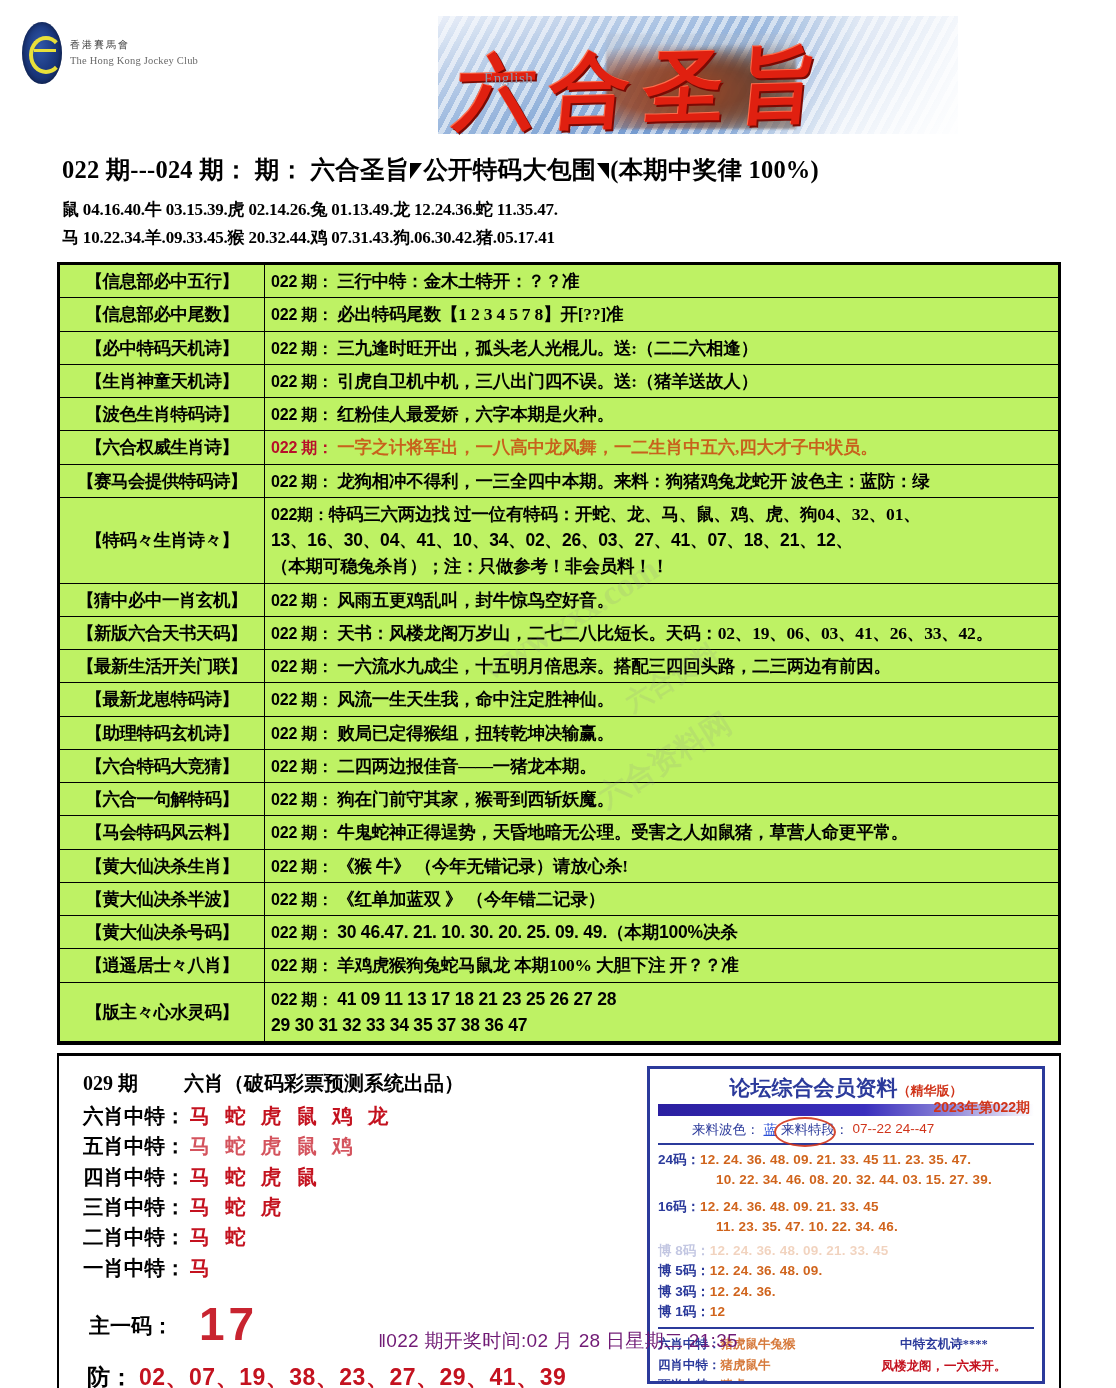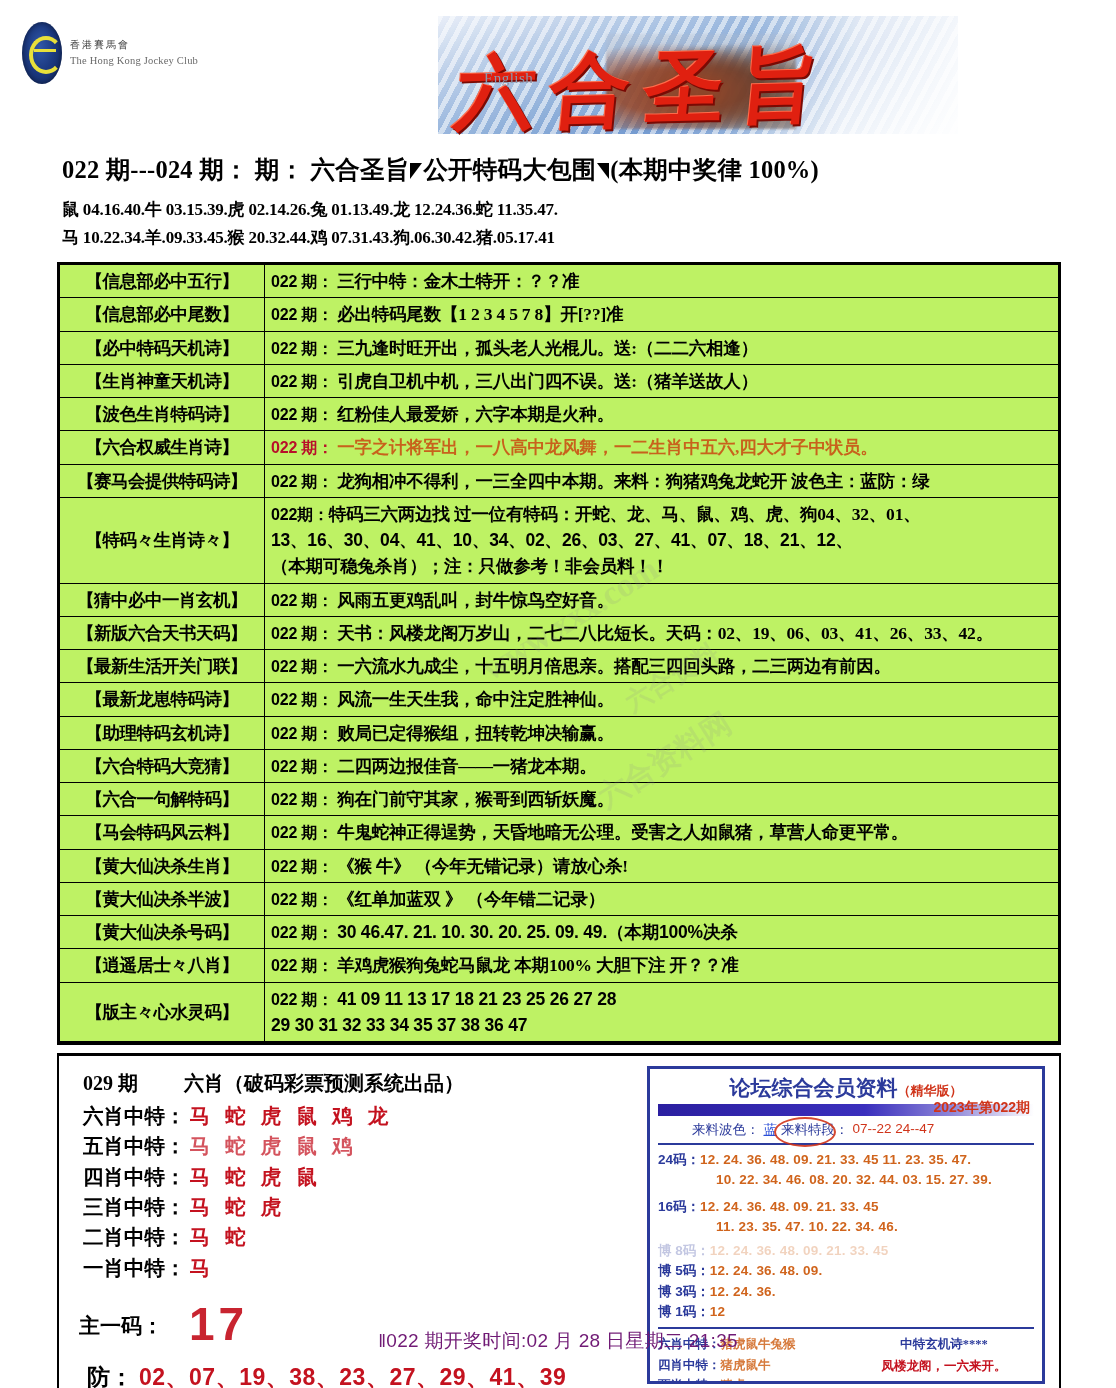--- a/index.html
+++ b/index.html
@@ -225,21 +225,21 @@
     white-space: nowrap;
   }
   .xiao-row .lab { color: #000; }
   .xiao-row .vals {
     color: #c4121f;
     letter-spacing: 5px;
     margin-left: 4px;
   }
   .xiao-row.faded1 .vals { opacity: .72; }
   .main-code {
-    margin: 18px 0 0 6px;
+    margin: 18px 0 0 16px;
     display: flex;
     align-items: flex-end;
     gap: 26px;
   }
   .main-code .lab { font-size: 21px; font-weight: bold; }
   .main-code .mc-val {
     font-family: "Liberation Sans", sans-serif;
     font-size: 46px;
     font-weight: bold;
     color: #c4121f;

